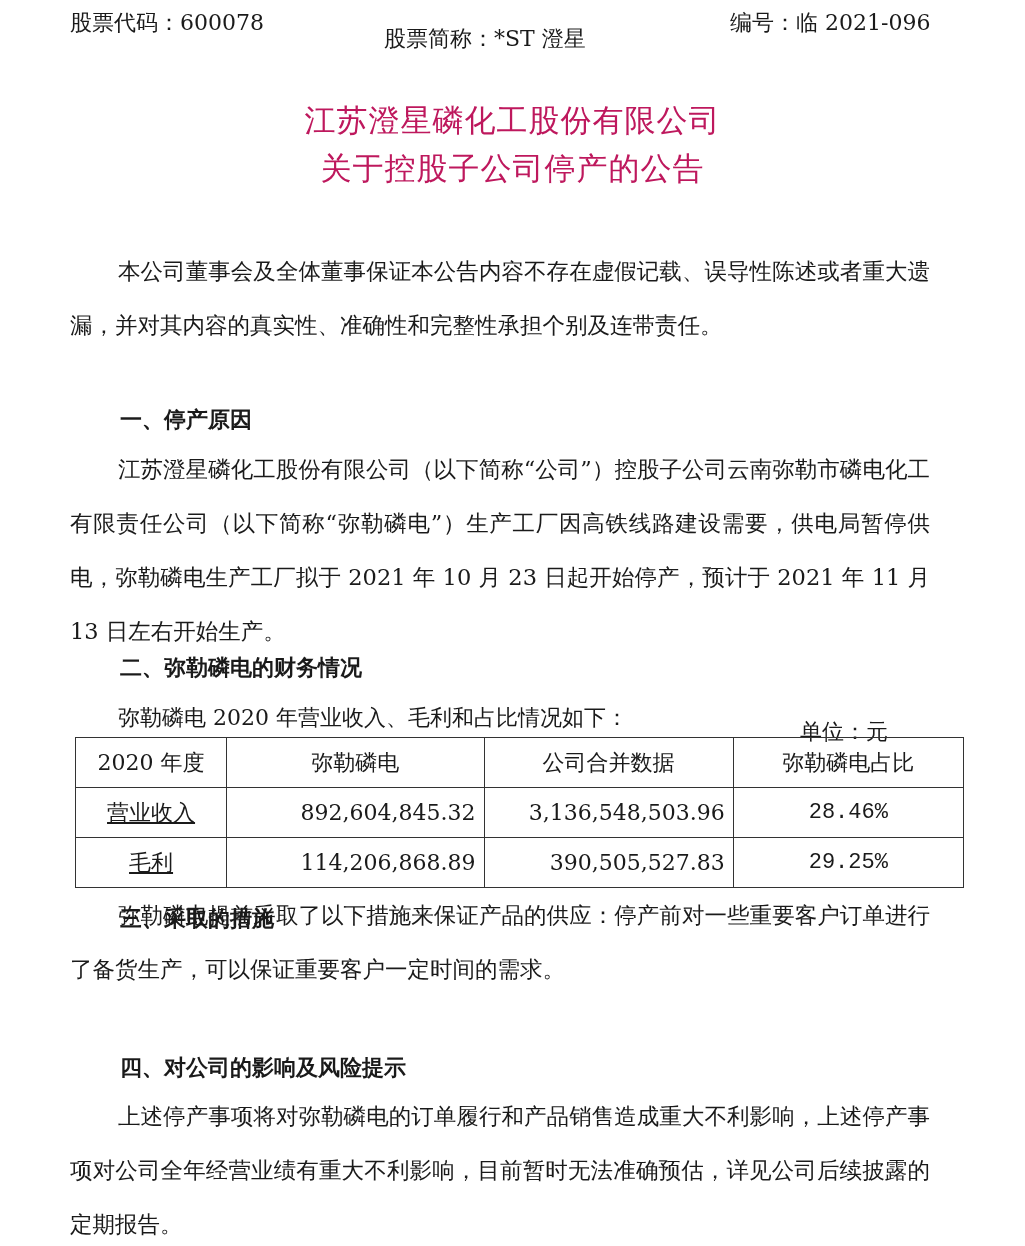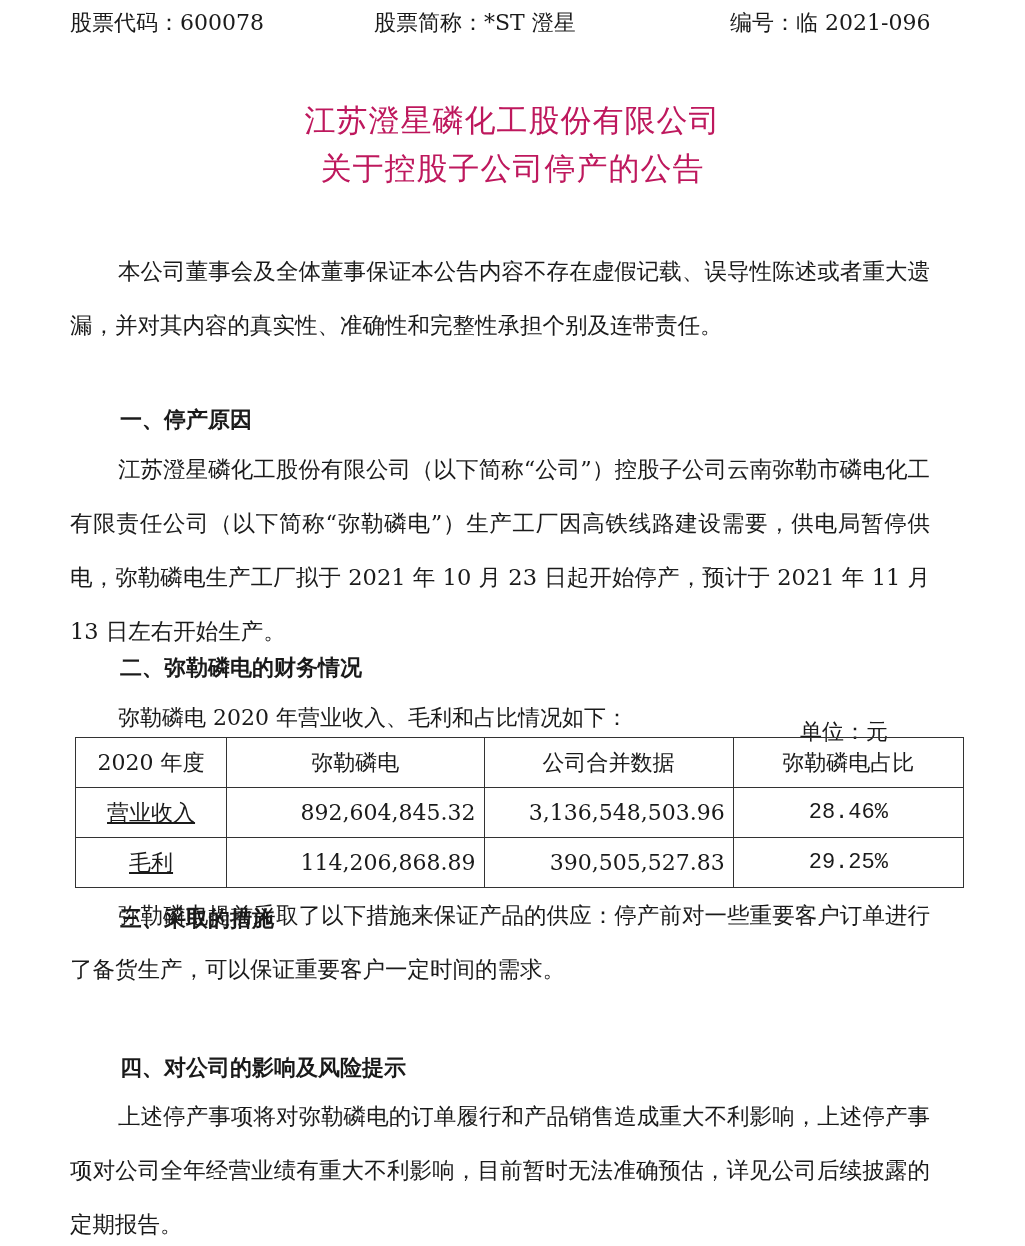--- a/index.html
+++ b/index.html
@@ -23,21 +23,21 @@
       height: 30px;
       font-size: 22px;
       line-height: 30px;
     }
     .header-line span {
       position: absolute;
       top: 0;
       white-space: nowrap;
     }
     .hl-code { left: 70px; }
-    .hl-abbr { left: 374px; }
+    .hl-abbr { left: 384px; margin-top: 16px; }
     .hl-no { left: 730px; }
 
     .title {
       position: absolute;
       left: 0;
       width: 1025px;
       text-align: center;
       color: #be185d;
       font-family: "DejaVu Sans", "Liberation Sans", sans-serif;
       font-size: 31px;

